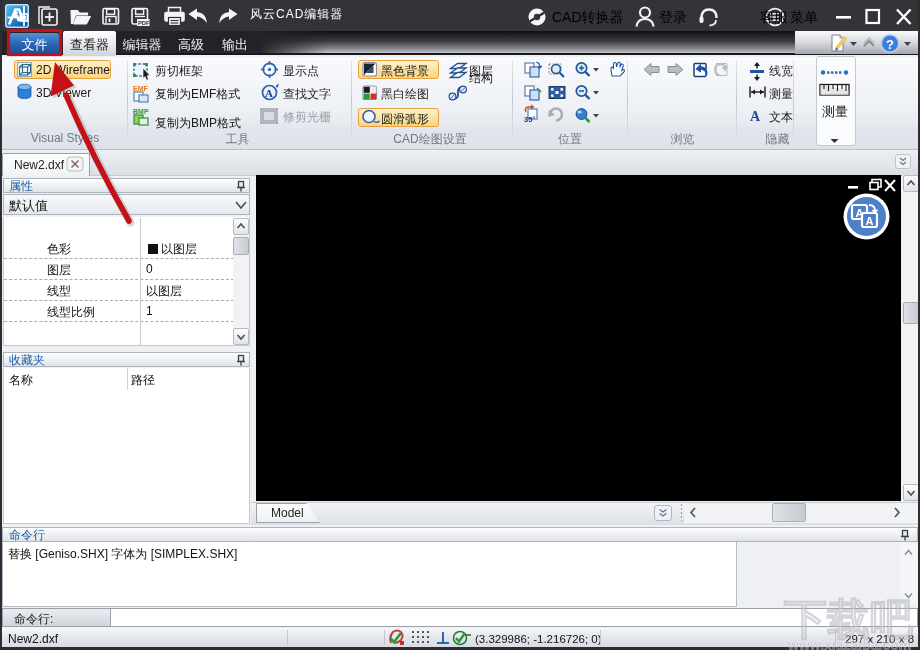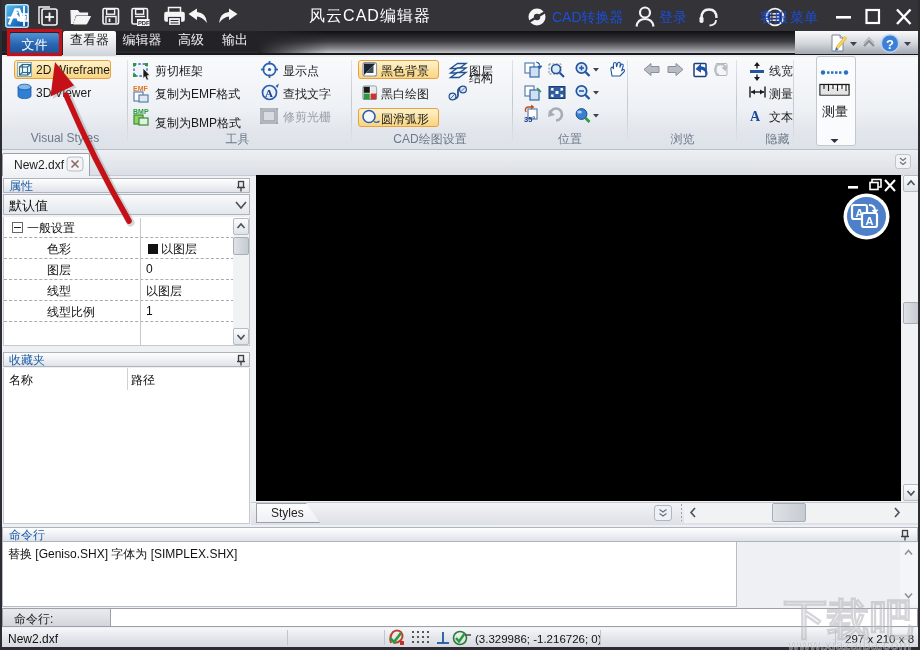--- a/index.html
+++ b/index.html
@@ -4,34 +4,34 @@
 <style>
 * { margin:0; padding:0; box-sizing:border-box; }
 html,body { width:920px; height:650px; overflow:hidden; }
 body { font-family:"Liberation Sans", sans-serif; position:relative; background:#eef0f3; }
 .abs { position:absolute; }
 
 
 #titlebar { left:0; top:0; width:920px; height:31px; background:#343338; }
 #appicon { left:5px; top:4px; width:24px; height:24px; border-radius:3px;
   background:linear-gradient(135deg,#55c0f0,#1a6ab8 70%,#0d4a94); border:1px solid #8fd0f4; }
-#title { left:250px; top:6px; width:240px; text-align:center; color:#fff; font-size:16px; letter-spacing:1px;}
-.tbtxt { color:#1d4ed8; font-size:14px; top:9px; }
+#title { left:250px; top:6px; width:240px; text-align:left; color:#fff; font-size:12px; letter-spacing:1px;}
+.tbtxt { color:#000000; font-size:14px; top:9px; }
 
 
 #tabrow { left:0; top:31px; width:920px; height:26px; background:linear-gradient(#232327,#232327 75%,#3f3f44); }
 #tabgrad { left:258px; top:31px; width:662px; height:23px; background:linear-gradient(#101013,#3c3c41 45%,#8a8b90 78%,#d4d5d8 100%); }
 #tabgradfade { left:258px; top:31px; width:70px; height:23px; background:linear-gradient(to right,rgba(35,35,39,1),rgba(35,35,39,0)); }
 #tabline { left:0px; top:53px; width:920px; height:2px; background:#1a1a1d; }
 #tablight { left:0px; top:55px; width:920px; height:2px; background:#eef0f4; }
 #tabshine { left:795px; top:31px; width:125px; height:23px;
   background:linear-gradient(#fafafb,#d2d5da 55%,#a8adb5 95%); }
 
 
-.tab { top:31px; height:25px; color:#f0f0f0; font-size:13px; text-align:center; }
+.tab { top:31px; height:25px; color:#f0f0f0; font-size:13px; padding-top:5px; text-align:center; }
 #tab-file { left:10px; top:33px; width:49px; height:22px; padding-top:3px;
   background:linear-gradient(#4f92d6,#2763ae 55%,#1a5198); color:#fff; border-radius:2px 2px 0 0;}
 #tab-viewer { left:63px; width:53px; background:linear-gradient(#ffffff,#e8eaee 50%,#ced3da); color:#222; border-radius:2px 2px 0 0;}
 
 
 #ribbon { left:2px; top:57px; width:916px; height:93px;
   background:linear-gradient(#f9fafc,#eef1f5 55%,#e2e6ec 80%,#dde2e9);
   border-bottom:1px solid #b9bfc8; }
 .rdiv { top:60px; width:1px; height:84px; background:linear-gradient(#dfe3e9,#c2c8d1 50%,#dfe3e9); }
 .rlabel { top:131px; height:13px; font-size:12px; color:#6d7888; text-align:center; }
@@ -484,25 +484,20 @@
 <div class="abs" style="z-index:4; left:233px; top:218px; width:16px; height:17px; background:linear-gradient(#fcfcfd,#dfe3e8); border:1px solid #b7bcc3; border-radius:2px;"></div>
 <svg class="abs" style="z-index:4; left:233px; top:218px;" width="16" height="17" viewBox="0 0 16 17">
     <path d="M4.5 10 L8 6 L11.5 10" fill="none" stroke="#4a5058" stroke-width="1.6"></path>
   </svg>
 <div class="abs sbthumb" style="left:233px; top:237px; width:16px; height:18px; z-index:4;"></div>
 <div class="abs" style="z-index:4; left:233px; top:328px; width:16px; height:17px; background:linear-gradient(#fcfcfd,#dfe3e8); border:1px solid #b7bcc3; border-radius:2px;"></div>
 <svg class="abs" style="z-index:4; left:233px; top:328px;" width="16" height="17" viewBox="0 0 16 17">
     <path d="M4.5 7 L8 11 L11.5 7" fill="none" stroke="#4a5058" stroke-width="1.6"></path>
   </svg>
 <div class="abs" id="grid">
-  <div class="gridrow abs" style="top:0px;">
-      <span style="position:absolute; left:23px; top:3px;">一般设置</span>
-    <span style="position:absolute; left:8px; top:5px; width:11px; height:11px; border:1px solid #666; background:#fff;"></span>
-    <span style="position:absolute; left:10px; top:10px; width:7px; height:1px; background:#222;"></span>
-  </div>
   <div class="gridrow abs" style="top:21px;">
       <span style="position:absolute; left:43px; top:3px;">色彩</span>
       <span style="position:absolute; left:144px; top:6px; width:10px; height:10px; background:#111;"></span>
       <span style="position:absolute; left:157px; top:3px;">以图层</span>
     </div>
   <div class="gridrow abs" style="top:42px;">
       <span style="position:absolute; left:43px; top:3px;">图层</span>
       <span style="position:absolute; left:142px; top:3px;">0</span>
     </div>
   <div class="gridrow abs" style="top:63px;">
@@ -563,21 +558,21 @@
   </svg>
 <div class="abs sbthumb" style="left:903px; top:302px; width:16px; height:22px;"></div>
 <div class="abs" style="left:903px; top:484px; width:16px; height:17px; background:linear-gradient(#fcfcfd,#dfe3e8); border:1px solid #b7bcc3; border-radius:2px;"></div>
 <svg class="abs" style="left:903px; top:484px;" width="16" height="17" viewBox="0 0 16 17">
     <path d="M4.5 7 L8 11 L11.5 7" fill="none" stroke="#4a5058" stroke-width="1.6"></path>
   </svg>
 
 <div class="abs" id="modelstrip"></div>
 
 <div class="abs" style="left:256px; top:503px; width:64px; height:20px; background:linear-gradient(#fdfdfe,#eef0f3); border:1px solid #9aa1ab; clip-path:polygon(0 0, 50px 0, 64px 20px, 0 20px);"></div>
-<div class="abs" style="left:271px; top:506px; font-size:12px; color:#222; z-index:3;">Styles</div>
+<div class="abs" style="left:271px; top:506px; font-size:12px; color:#222; z-index:3;">Model</div>
 
 <svg class="abs" style="left:654px; top:505px;" width="18" height="17" viewBox="0 0 18 17">
   <rect x="0.5" y="0.5" width="17" height="15" rx="2.5" fill="#eef1f5" stroke="#b0b6c0"></rect>
   <path d="M5.5 4.5 L9 7 L12.5 4.5" fill="none" stroke="#6a7280" stroke-width="1.2"></path>
   <path d="M5.5 8.5 L9 11 L12.5 8.5" fill="none" stroke="#6a7280" stroke-width="1.2"></path>
 </svg>
 
 <div class="abs" style="left:681px; top:504px; width:1px; height:17px; background:repeating-linear-gradient(#9aa0a8 0 2px, transparent 2px 4px);"></div>
 <div class="abs sb" style="left:684px; top:503px; width:236px; height:20px;"></div>
 <svg class="abs" style="left:685px; top:503px;" width="17" height="19" viewBox="0 0 17 19">

